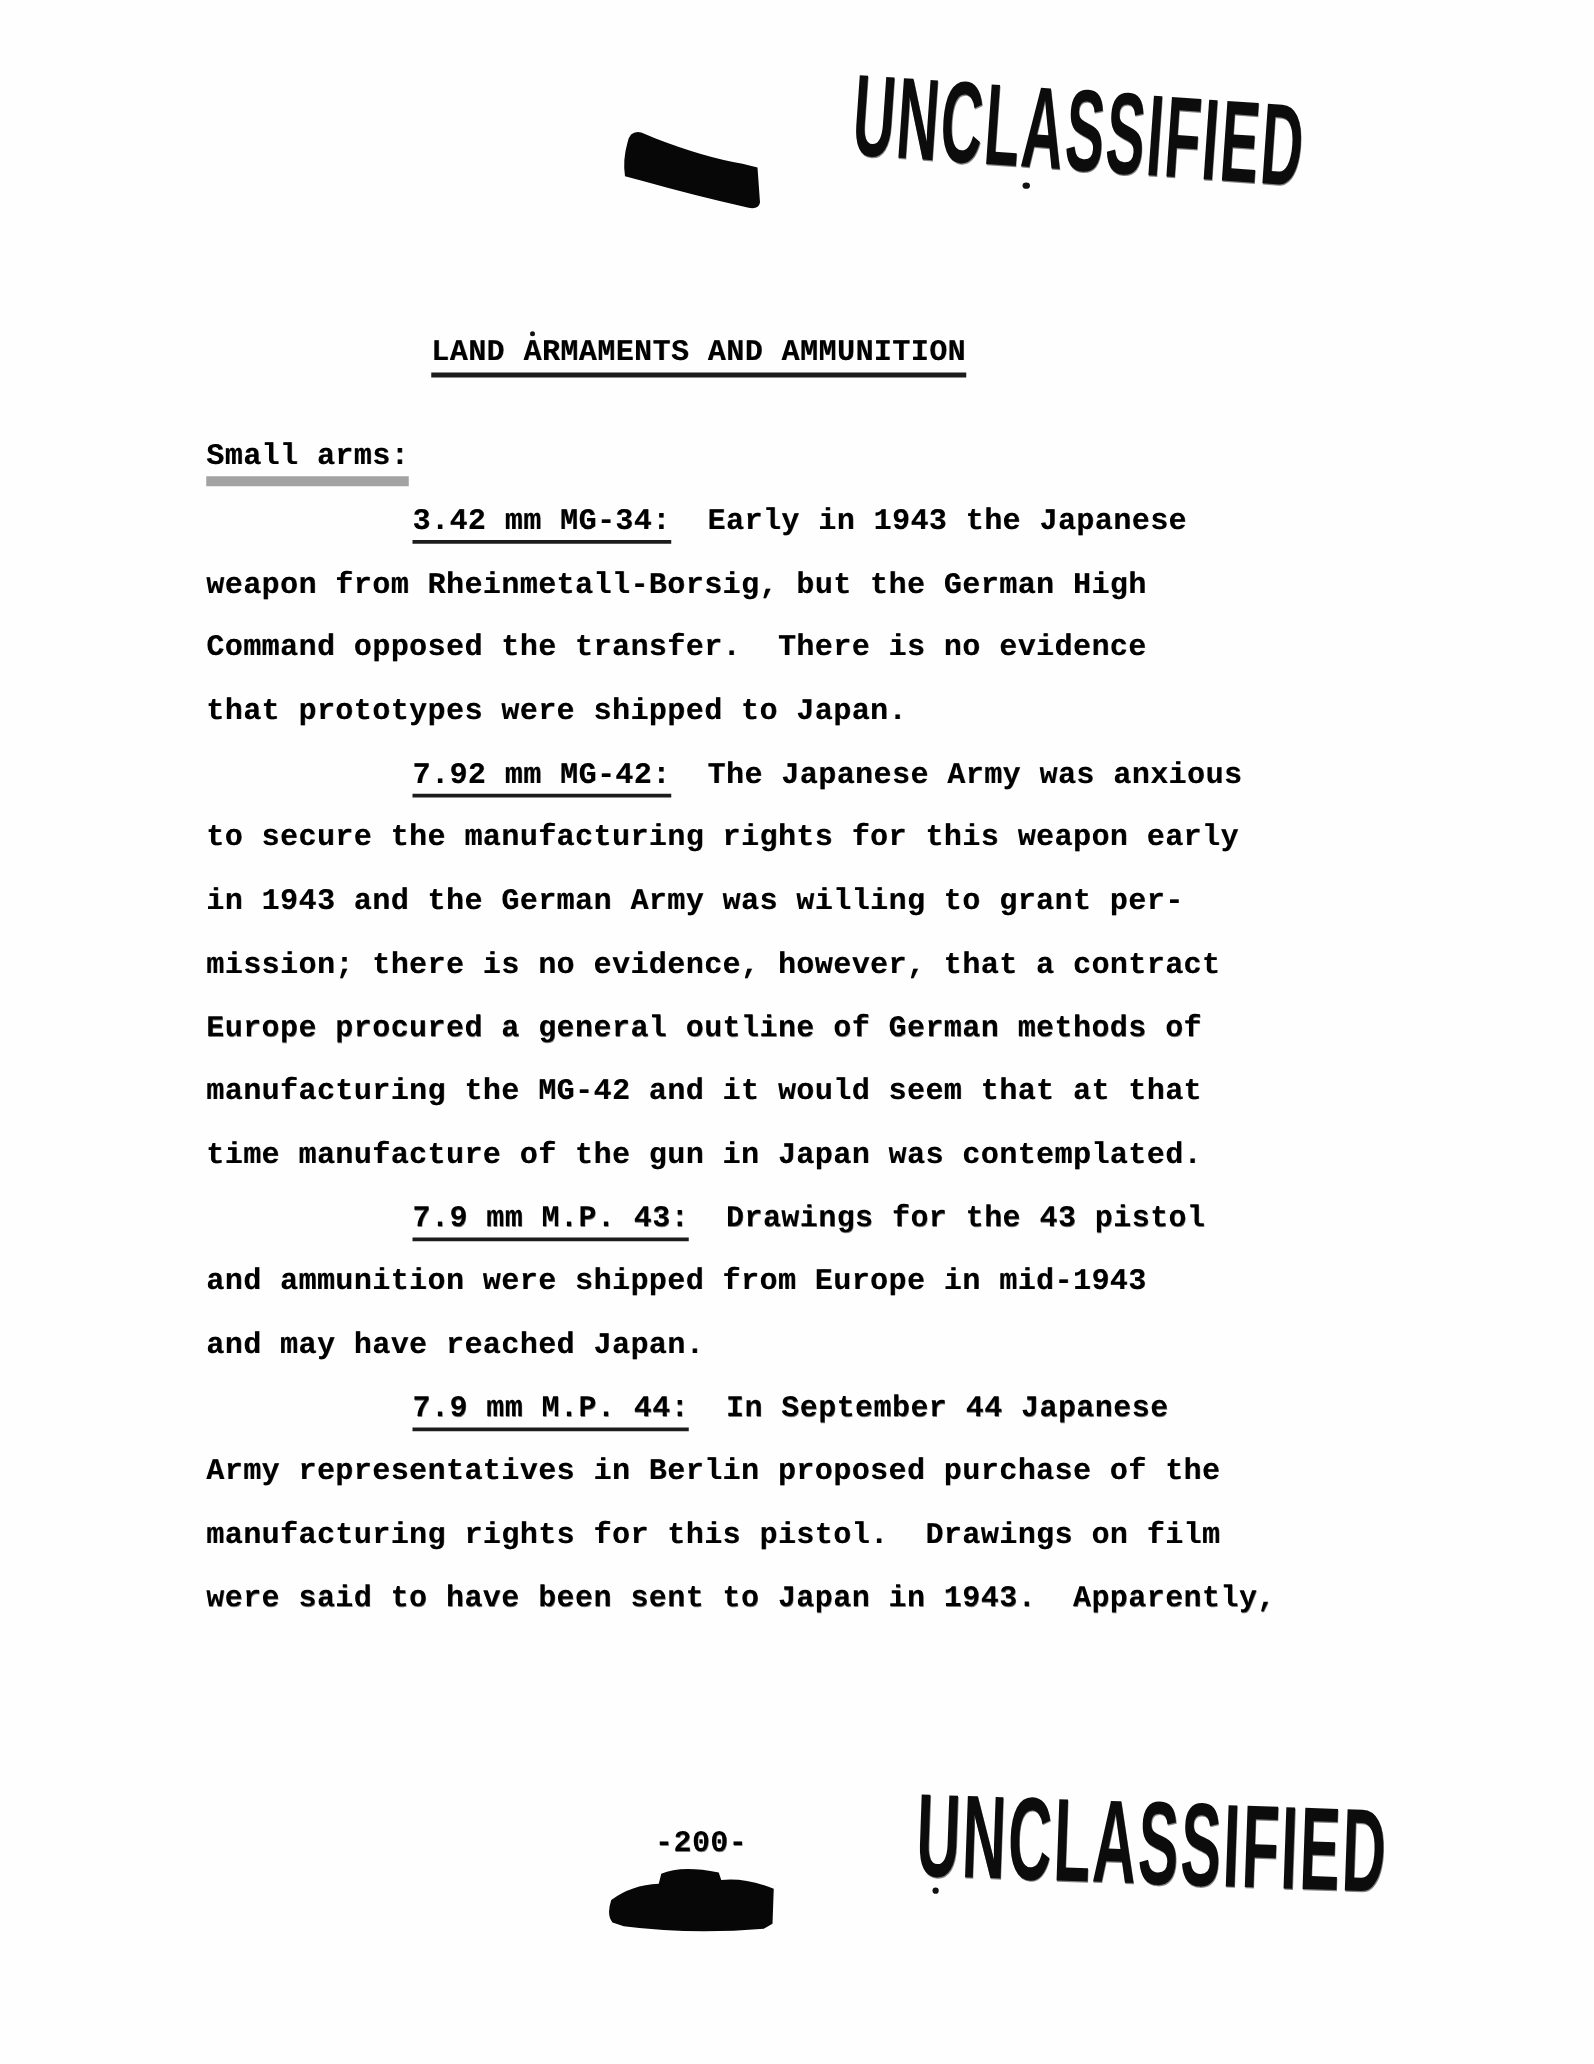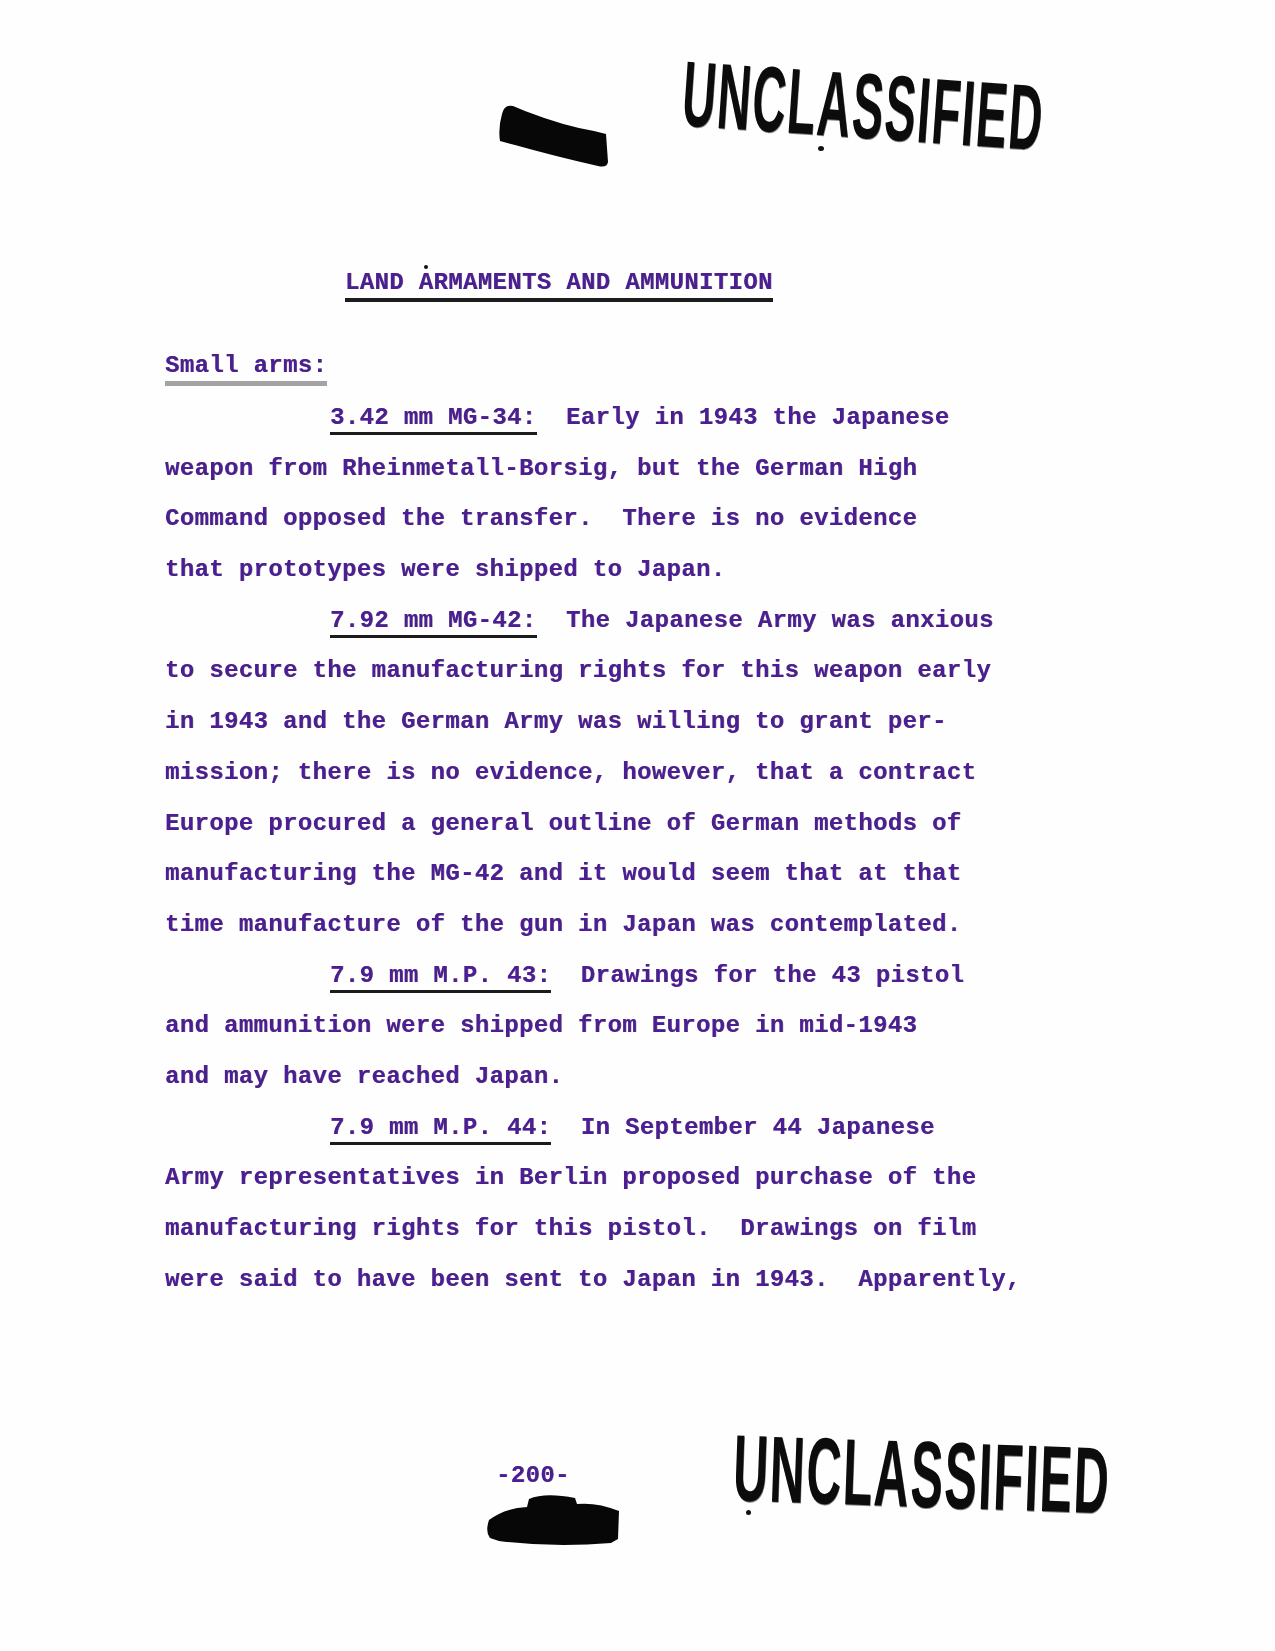--- a/index.html
+++ b/index.html
@@ -4,49 +4,49 @@
 <style>
   html,body{margin:0;padding:0;background:#ffffff;}
   .page{
     position:relative;
     width:1275px;height:1651px;
     background:#fefefe;
     overflow:hidden;
     font-family:"Liberation Mono", monospace;
   }
   .typed{
-    color:#4c1d95;
+    color:#000000;
     font-weight:700;
     font-size:24px;
     letter-spacing:0.35px;
     white-space:pre;
     text-shadow:0.4px 0.3px 0.4px rgba(15,15,15,0.55);
   }
   .title{
     position:absolute;left:345px;top:270px;
     display:inline-block;line-height:26px;
     border-bottom:4px solid #1c1c1c;padding-bottom:2px;
     margin:0;
   }
   .section{
     position:absolute;left:165px;top:353px;
     display:inline-block;line-height:26px;
-    border-bottom:5px solid #a3a3a3;padding-bottom:2px;
+    border-bottom:8px solid #a3a3a3;padding-bottom:2px;
   }
   .body-block{
     position:absolute;left:165px;top:393px;width:960px;
   }
   .line{height:50.7px;line-height:50.7px;}
   .line.indent{padding-left:165px;}
   .hd{
     display:inline-block;line-height:26px;
     border-bottom:3px solid #1c1c1c;padding-bottom:1px;
   }
   .pageno{
-    position:absolute;left:496px;top:1463px;
+    position:absolute;left:524px;top:1463px;
     line-height:26px;
   }
   .stamp{
     position:absolute;
     font-family:"Liberation Sans", sans-serif;
     font-weight:700;
     color:#0c0c0c;
     line-height:1;
     letter-spacing:2px;
     white-space:nowrap;

